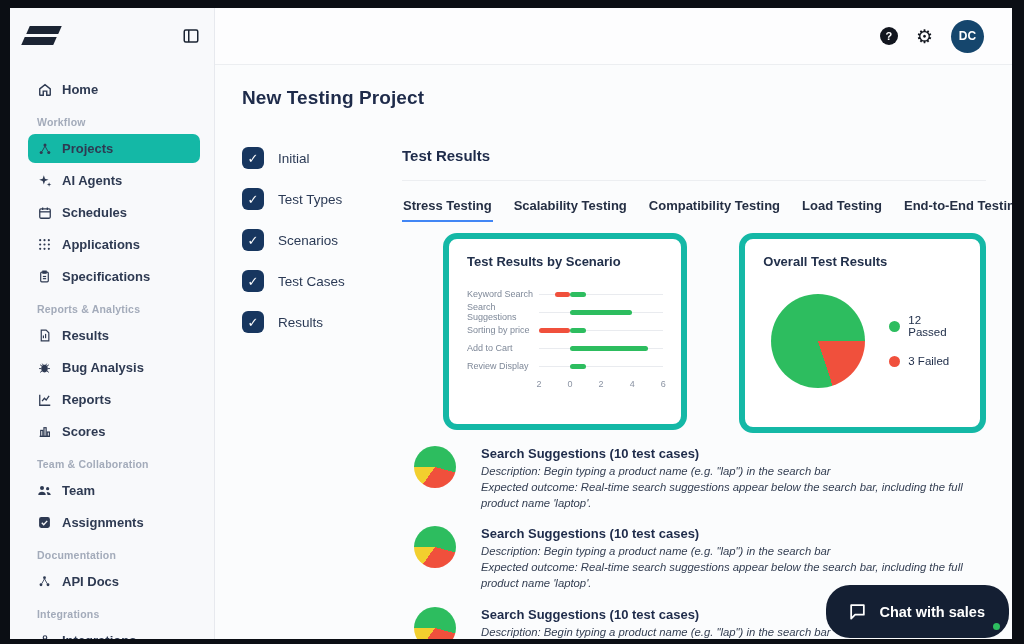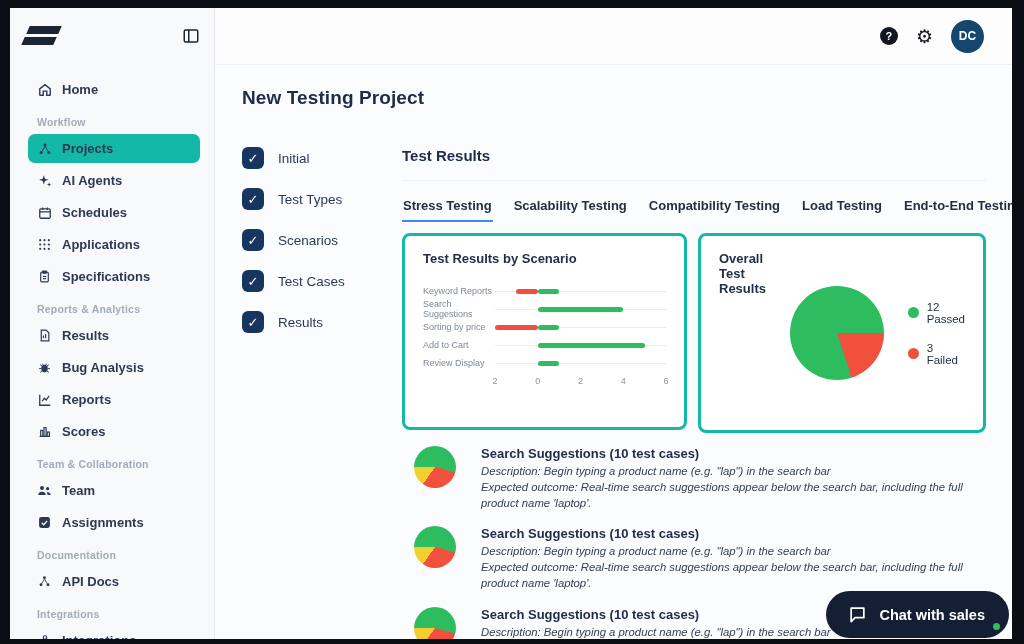--- a/index.html
+++ b/index.html
@@ -44,24 +44,24 @@
 
   .results-col { flex:1; min-width:0; }
   #results-heading { font-size:15px; font-weight:bold; color:#1e2b4a; }
   .heading-divider { height:1px; background:#eceef1; margin:16px 0 0; }
   .tabs { display:flex; gap:20px; margin-top:13px; }
   .tab { font-size:13px; font-weight:bold; color:#252f44; padding:4px 1px 7px; cursor:pointer;
     border-bottom:2px solid transparent; white-space:nowrap; }
   .tab.active { border-bottom-color:var(--accent,#4186f5); }
 
   .cards { display:flex; gap:11px; margin-top:11px; }
-  .card { background:#fff; border:3px solid #14b8a6; border-radius:8px; padding:15px 18px; }
+  .card { background:#fff; border:6px solid #14b8a6; border-radius:14px; padding:15px 18px;margin-left:41px; }
   .card-title { font-size:13px; font-weight:bold; color:#22304b; }
   #bar-card { width:285px; height:197px; }
-  #pie-card { width:288px; height:200px; display:flex; flex-direction:row; }
+  #pie-card { width:288px; height:200px; display:flex; flex-direction:column; }
 
   
   #bar-chart { margin-top:16px; }
   .bc-row { display:flex; align-items:center; height:18px; }
   .bc-cat { width:72px; flex:none; font-size:9px; color:#7e8898; }
   .bc-track { position:relative; flex:1; height:18px; }
   .bc-grid { position:absolute; left:0; right:0; top:50%; height:1px; background:#e9ebef; }
   .bc-bar { position:absolute; top:50%; margin-top:-2.5px; height:5px; border-radius:3px; }
   .bc-ticks { position:relative; height:16px; margin-left:72px; margin-top:4px; }
   .bc-tick { position:absolute; transform:translateX(-50%); font-size:9px; color:#8a93a3; }
@@ -75,21 +75,21 @@
   .legend-label { font-size:11.5px; color:#22304b; }
 
   
   .cases { margin-top:13px; display:flex; flex-direction:column; gap:15px; }
   .case { display:flex; gap:25px; align-items:flex-start; }
   .case-pie { width:42px; height:42px; border-radius:50%; flex:none; margin-left:12px; }
   .case-title { font-size:13px; font-weight:bold; color:#1e2b4a; margin-bottom:3px; }
   .case-desc { font-size:11.3px; color:#333e52; line-height:1.4;font-style:italic; }
 
   
-  #chat-btn { position:absolute; right:3px; bottom:1px; height:47px; background:var(--chat_bg,#141f33);
+  #chat-btn { position:absolute; right:3px; bottom:1px; height:53px; background:var(--chat_bg,#141f33);
     border-radius:24px; display:flex; align-items:center; gap:12px; padding:0 24px 0 22px;
     color:#fff; font-size:14.5px; font-weight:bold; cursor:pointer;text-align:right; }
   #chat-btn .dot { position:absolute; right:9px; bottom:8px; width:7px; height:7px;
     border-radius:50%; background:#2dbd5f; }
 </style>
 </head>
 <body>
 
 <div id="app">
 
@@ -311,21 +311,21 @@
           <span class="tab">Load Testing</span>
           <span class="tab">End-to-End Testing</span>
         </div>
 
         <div class="cards">
 
           <section class="card" id="bar-card">
             <div class="card-title">Test Results by Scenario</div>
             <div id="bar-chart">
                 <div class="bc-row">
-                  <span class="bc-cat">Keyword Reports</span>
+                  <span class="bc-cat">Keyword Search</span>
                   <div class="bc-track">
                     <div class="bc-grid"></div>
                     <div class="bc-bar" style="background: rgb(240, 80, 60); width: 12.5%; right: 75%;"></div>
                     <div class="bc-bar" style="background: rgb(45, 189, 95); width: 12.5%; left: 25%;"></div>
                   </div>
                 </div>
                 <div class="bc-row">
                   <span class="bc-cat">Search Suggestions</span>
                   <div class="bc-track">
                     <div class="bc-grid"></div>

